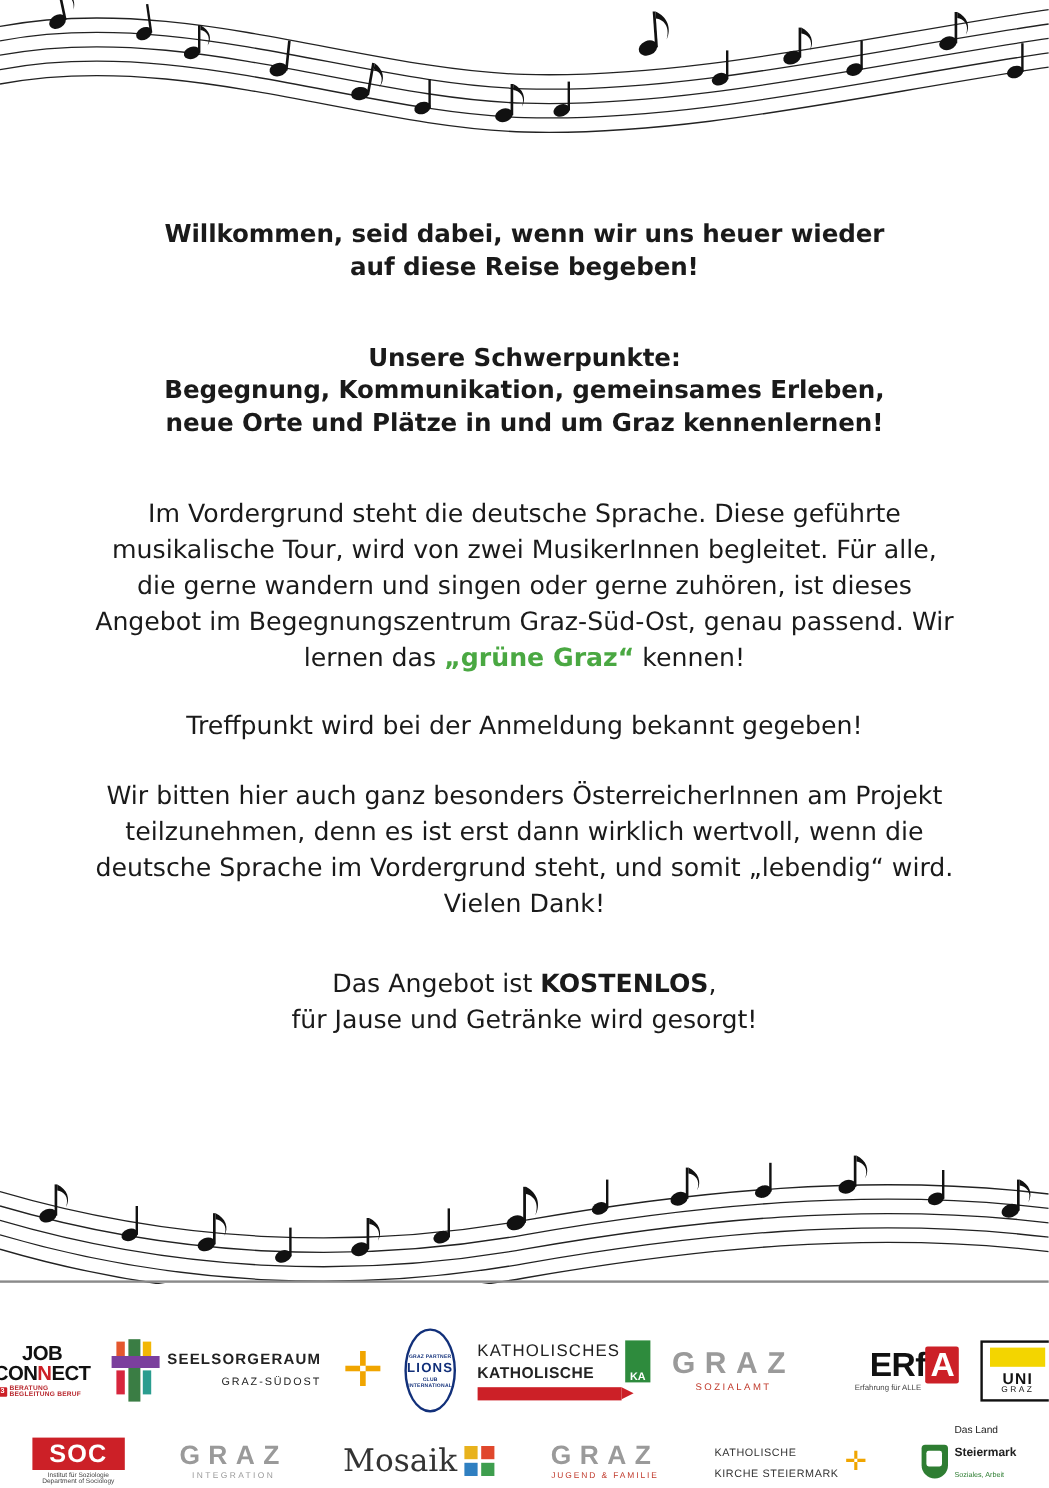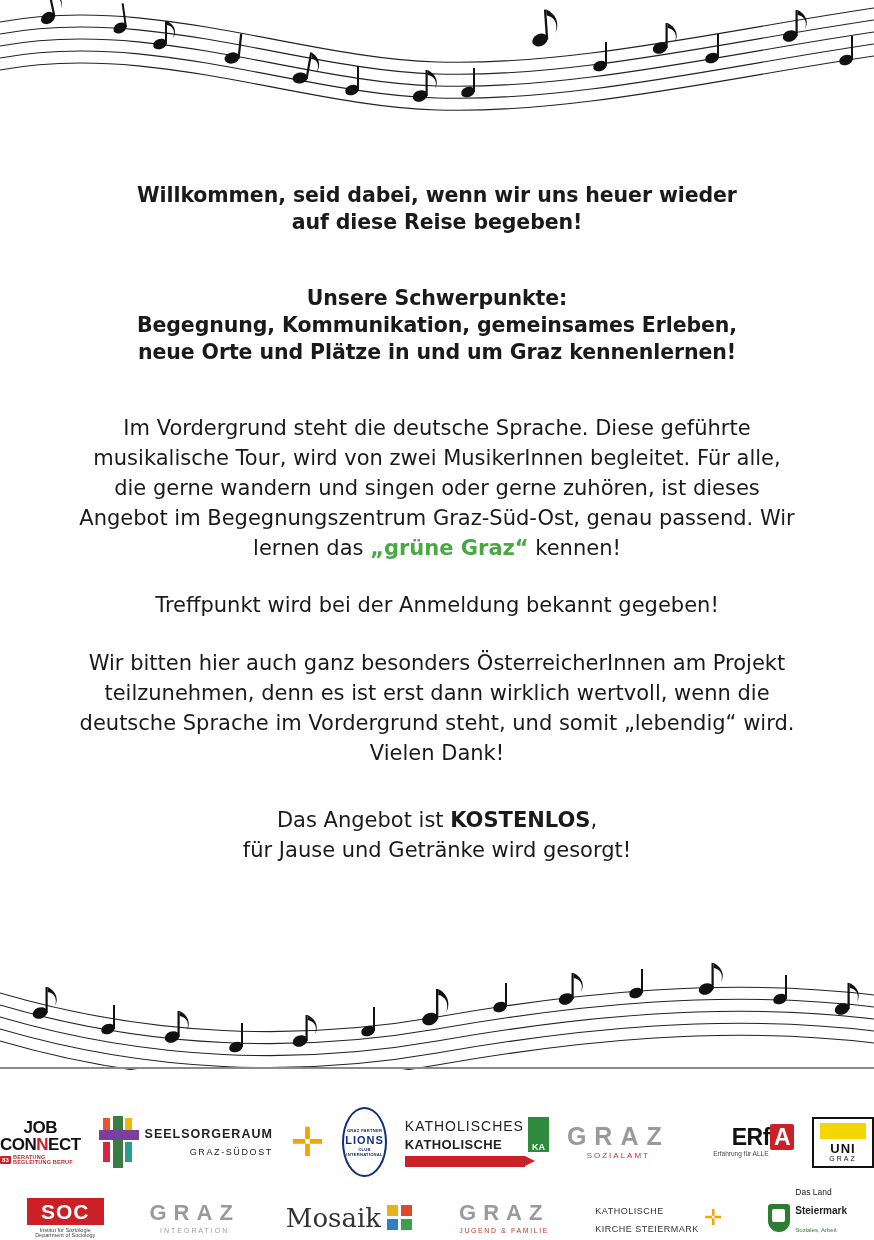--- a/index.html
+++ b/index.html
@@ -159,21 +159,21 @@
     border-left: 10px solid #cc2027;
   }
 
   .lg-graz-soz { flex-direction: column; line-height: 1; }
   .lg-graz-soz .g {
     font-size: 25px; letter-spacing: 8px; color: #9a9a9a; font-weight: bold;
   }
   .lg-graz-soz .s { font-size: 8px; letter-spacing: 2px; color: #c0392b; margin-top: 3px; }
 
   .lg-erfa { line-height: 1; flex-direction: column; }
-  .lg-erfa .main { font-size: 23px; font-weight: bold; color: #111; letter-spacing: -.5px; margin-left: 44px; }
+  .lg-erfa .main { font-size: 28px; font-weight: bold; color: #111; letter-spacing: -.5px; margin-left: 44px; }
   .lg-erfa .main .a {
     background: #cc2027; color: #fff; padding: 0 4px; border-radius: 2px;
   }
   .lg-erfa .sub { font-size: 6.5px; color: #444; margin-top: 2px; }
 
   .lg-uni { border: 2px solid #111; padding: 4px 6px; flex-direction: column; line-height: 1; }
   .lg-uni .y { background: #f3d500; height: 16px; width: 46px; }
   .lg-uni .u { font-size: 13px; font-weight: bold; color: #111; margin-top: 3px; letter-spacing: 1px; }
   .lg-uni .g2 { font-size: 7px; color: #111; letter-spacing: 2px; }
 

